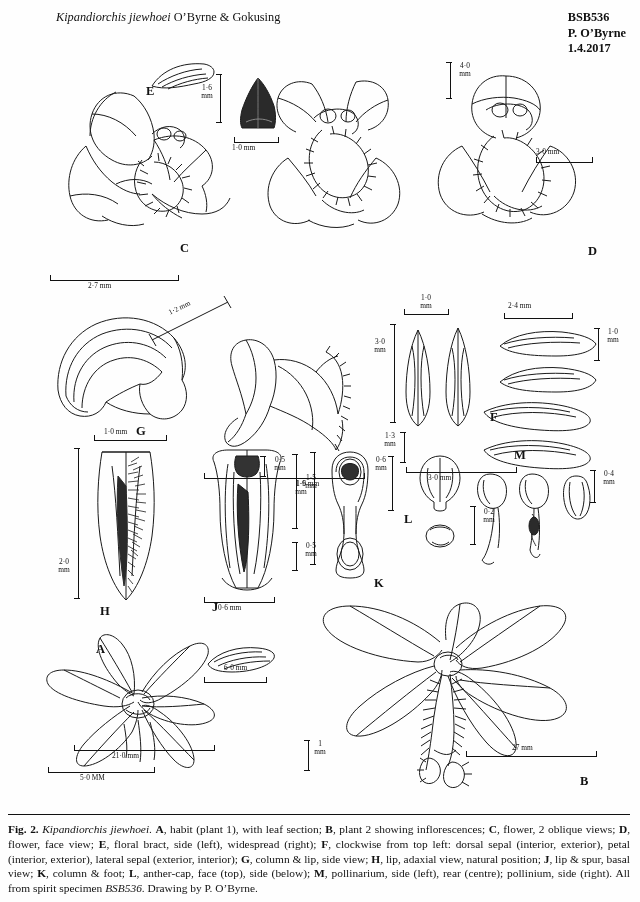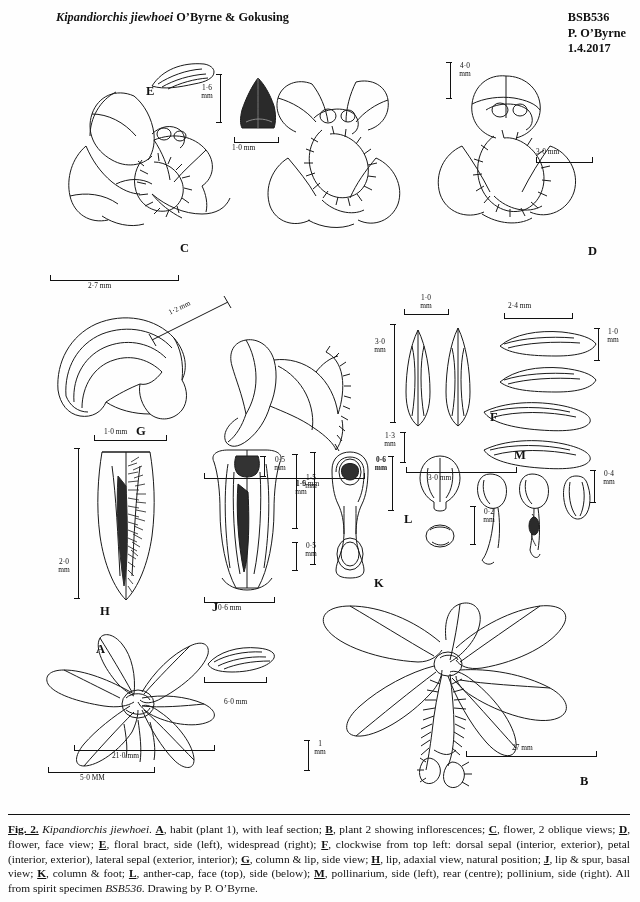--- a/index.html
+++ b/index.html
@@ -26,21 +26,21 @@
     position: absolute;
     top: 10px;
     left: 56px;
     right: 14px;
     display: flex;
     justify-content: space-between;
     align-items: flex-start;
   }
   .header-left {
     font-size: 12.3px;
-    font-weight: bold;
+    font-weight: normal;
     line-height: 1.28;
   }
   .header-left .sp-italic { font-style: italic; }
   .header-right {
     font-size: 12.3px;
     font-weight: bold;
     line-height: 1.28;
     text-align: left;
     white-space: nowrap;
   }
@@ -90,21 +90,21 @@
   
   .caption {
     position: absolute;
     left: 8px;
     right: 10px;
     top: 822px;
     font-size: 11.4px;
     line-height: 1.3;
     text-align: justify;
   }
-  .caption b { font-weight: bold; text-decoration: underline; }
+  .caption b { font-weight: bold; }
   .caption i { font-style: italic; }
   .rule-top {
     position: absolute;
     left: 8px;
     right: 10px;
     top: 814px;
     height: 1px;
     background: #111;
   }
 </style>
@@ -448,21 +448,21 @@
         <ellipse cx="28" cy="82" rx="14" ry="11"></ellipse>
         <path d="M18,76 C22,72 34,72 38,76"></path>
         <path d="M20,88 C26,92 32,92 37,88"></path>
       </g>
     </svg>
     <div class="fig-label" style="left:396px; top:456px;">L</div>
 
     <div class="rule v" style="left:384px; top:400px; height:54px;"></div>
     <div class="tick h" style="left:380px; top:400px;"></div>
     <div class="tick h" style="left:380px; top:454px;"></div>
-    <div class="scale-text" style="left:360px; top:400px; width:26px; white-space:pre;font-weight:bold;">0·6
+    <div class="scale-text" style="left:360px; top:400px; width:26px; white-space:pre;">0·6
 mm</div>
 
     <svg class="art" style="left:466px; top:404px;" width="120" height="110" viewBox="0 0 120 110">
       <g fill="none" stroke="#1a1a1a" stroke-width="1">
         <path d="M16,14 C6,14 2,24 4,34 C6,44 14,50 22,48 C30,46 34,36 32,26 C30,18 24,14 16,14 Z"></path>
         <path d="M10,20 C8,28 10,38 16,44"></path>
         <path d="M20,48 C20,60 18,76 14,88 C12,94 10,98 8,100"></path>
         <path d="M24,48 C26,60 26,76 24,88"></path>
         <path d="M8,100 C10,104 16,106 20,102"></path>
         <path d="M58,14 C48,14 44,24 46,34 C48,44 56,50 64,48 C72,46 76,36 74,26 C72,18 66,14 58,14 Z"></path>
@@ -518,21 +518,21 @@
       <g fill="none" stroke="#1a1a1a" stroke-width="1">
         <path d="M4,22 C14,10 34,4 54,6 C66,7 72,11 70,16 C66,24 48,30 28,30 C14,30 6,27 4,22 Z"></path>
         <path d="M10,20 C22,13 40,9 58,10"></path>
         <path d="M14,24 C26,18 44,14 62,15"></path>
         <path d="M20,27 C32,22 48,19 66,19"></path>
       </g>
     </svg>
     <div class="rule h" style="left:196px; top:626px; width:62px;"></div>
     <div class="tick v" style="left:196px; top:621px;"></div>
     <div class="tick v" style="left:258px; top:621px;"></div>
-    <div class="scale-text" style="left:216px; top:642px;">6·0 mm</div>
+    <div class="scale-text" style="left:216px; top:608px;">6·0 mm</div>
 
     <div class="rule h" style="left:66px; top:694px; width:140px;"></div>
     <div class="tick v" style="left:66px; top:689px;"></div>
     <div class="tick v" style="left:206px; top:689px;"></div>
     <div class="scale-text" style="left:104px; top:696px;">21·0 mm</div>
 
     <div class="rule h" style="left:40px; top:716px; width:106px;"></div>
     <div class="tick v" style="left:40px; top:711px;"></div>
     <div class="tick v" style="left:146px; top:711px;"></div>
     <div class="scale-text" style="left:72px; top:718px;">5·0 MM</div>

